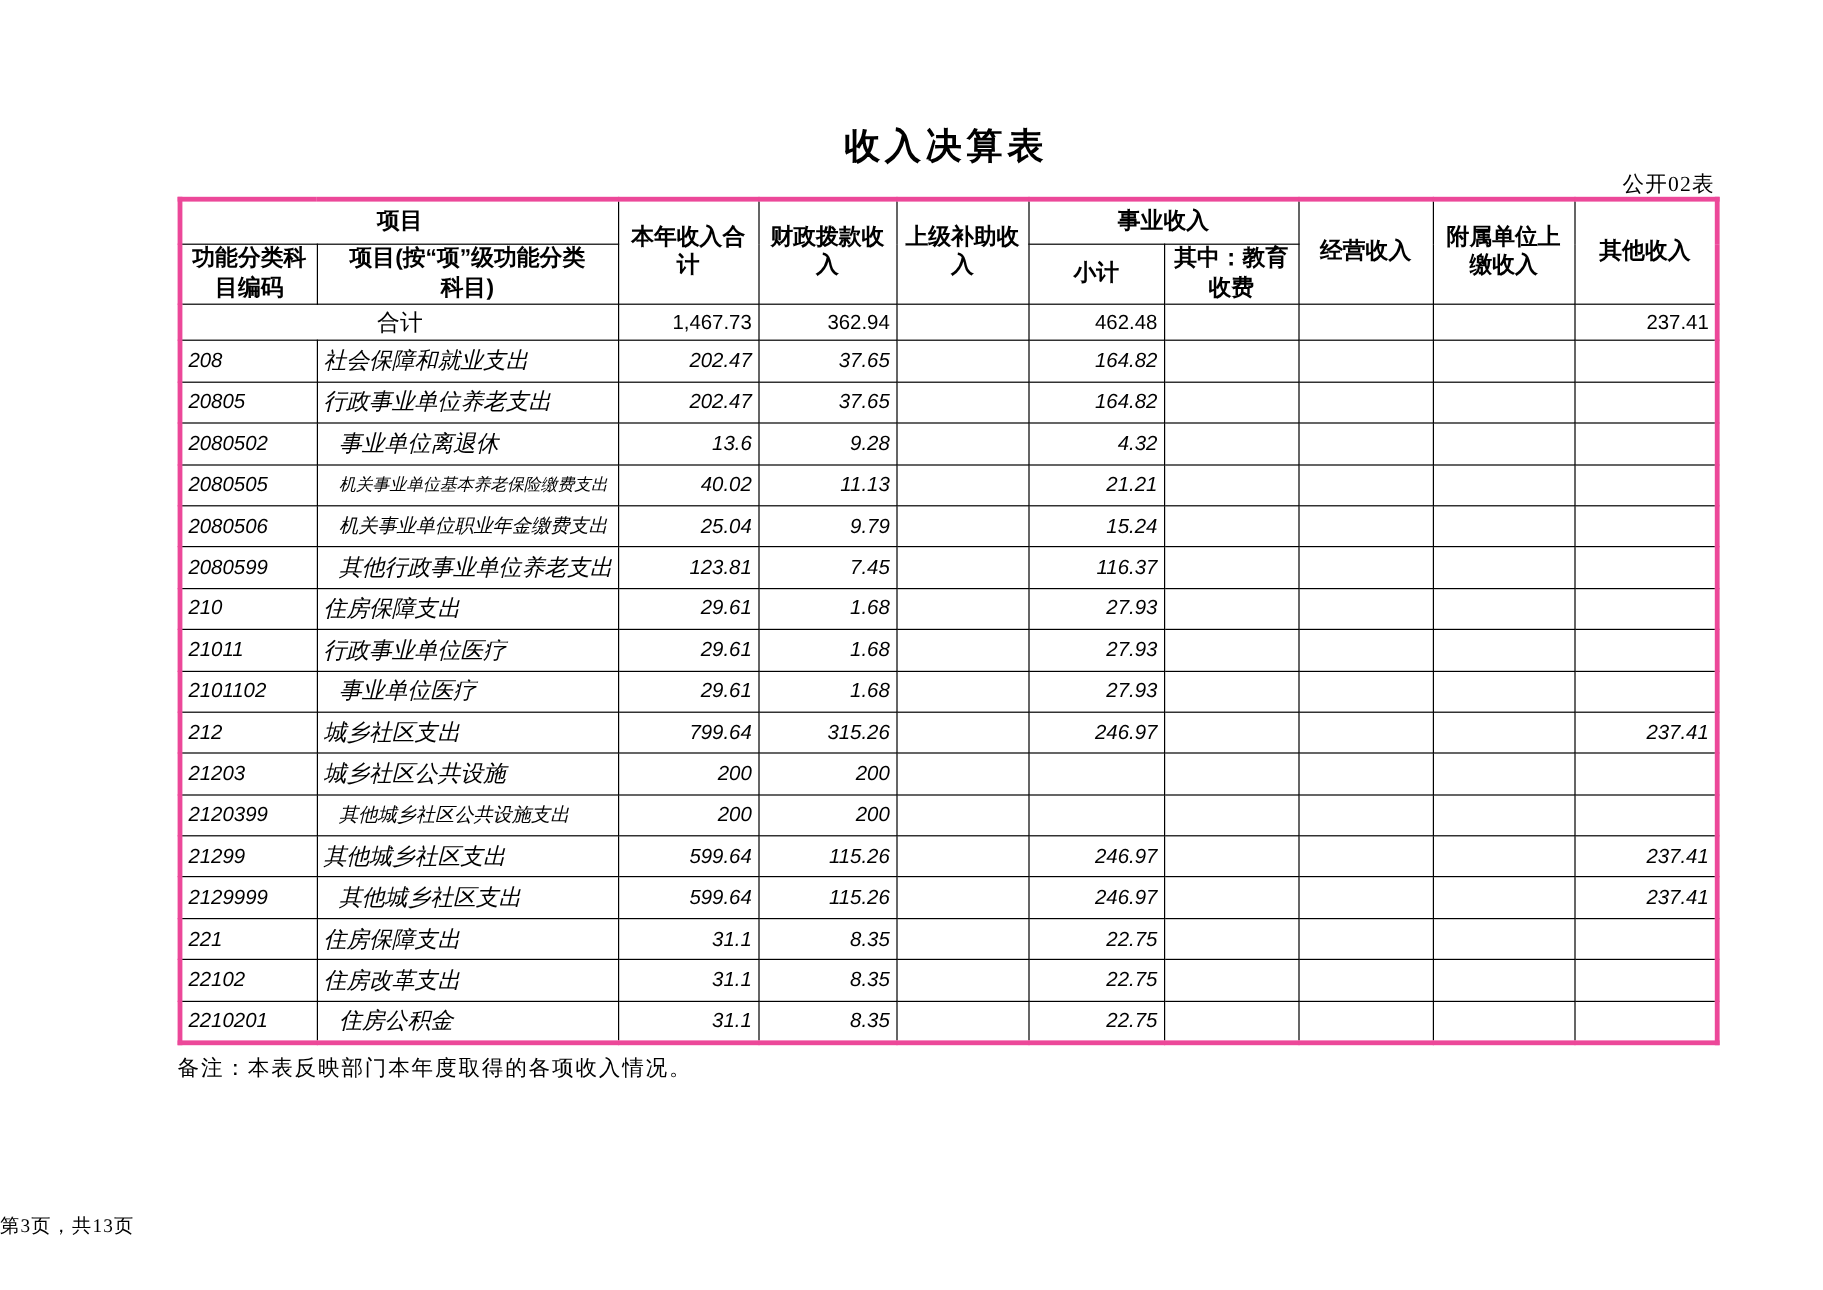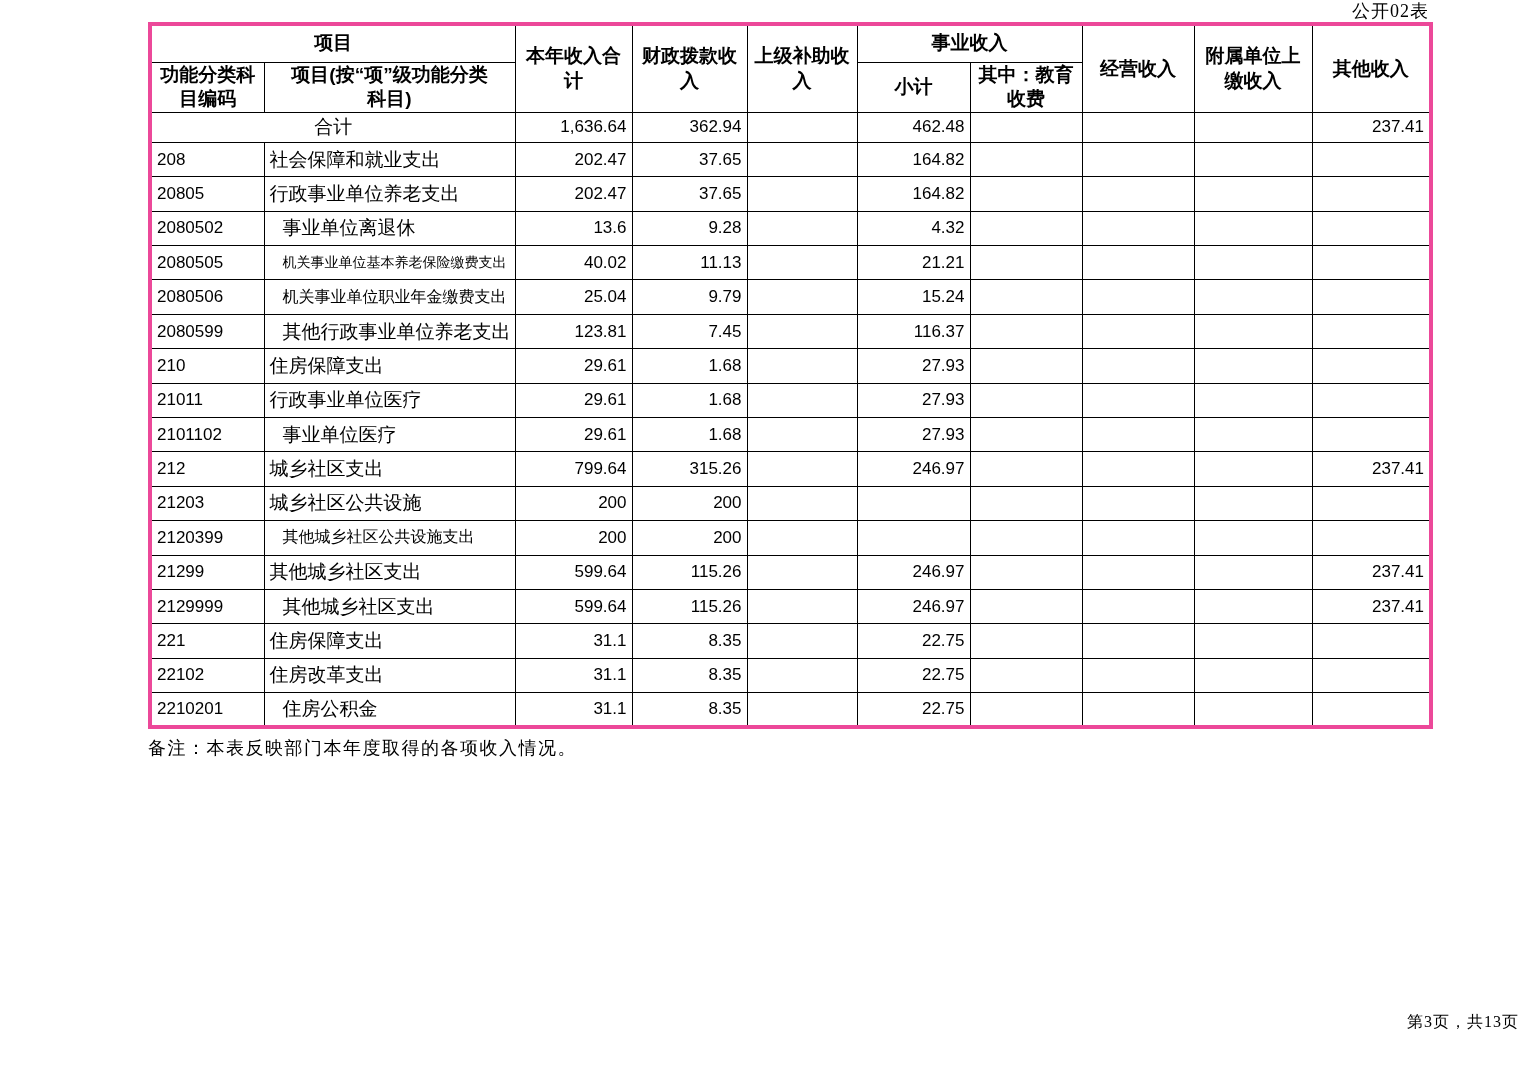--- a/index.html
+++ b/index.html
@@ -54,21 +54,21 @@
     font-size: 19px;
     text-align: center;
     vertical-align: middle;
     white-space: pre-line;
     line-height: 1.3;
     padding: 0 2px;
   }
   tr.h1 { height: 38px; }
   tr.h2 { height: 50px; }
   tr.totalrow { height: 30px; }
-  tr.datarow { height: 34.4px; }
+  tr.datarow { height: 34.4px; font-style: italic; }
   td.tlabel {
     text-align: center;
     font-size: 19px;
     font-family: "Liberation Serif", serif;
     white-space: nowrap;
     vertical-align: middle;
   }
   td.code {
     font-family: "Liberation Sans", sans-serif;
     font-size: 17px;
@@ -96,29 +96,30 @@
   .note {
     margin-top: 7px;
     font-size: 18px;
     letter-spacing: 1.5px;
     text-align: left;
   }
   .footer {
     position: absolute;
     left: 0; top: 1012px;
     width: 1519px;
-    text-align: right;
+    text-align: left;
     font-size: 16px;
     letter-spacing: 1px;
   }
 </style>
 </head>
 <body>
 
 <div class="sheet">
+  <h1 class="title">收入决算表</h1>
   <div class="tableno">公开02表</div>
 
   <table class="acct">
     <colgroup>
       <col style="width:114px">
         <col style="width:251px">
         <col style="width:117px">
       <col style="width:115px">
         <col style="width:110px">
         <col style="width:113px">
@@ -148,21 +149,21 @@
         <th>项目(按“项”级功能分类
 科目)</th>
         <th>小计</th>
         <th>其中：教育
 收费</th>
       </tr>
     </thead>
     <tbody id="tbody">
       <tr class="totalrow" id="total-row">
         <td colspan="2" class="tlabel">合计</td>
-      <td class="num">1,636.64</td>
+      <td class="num">1,467.73</td>
           <td class="num">362.94</td>
           <td class="num"></td>
           <td class="num">462.48</td>
           <td class="num"></td>
           <td class="num"></td>
           <td class="num"></td>
           <td class="num">237.41</td>
         </tr>
     <tr class="datarow">
           <td class="code">208</td>

